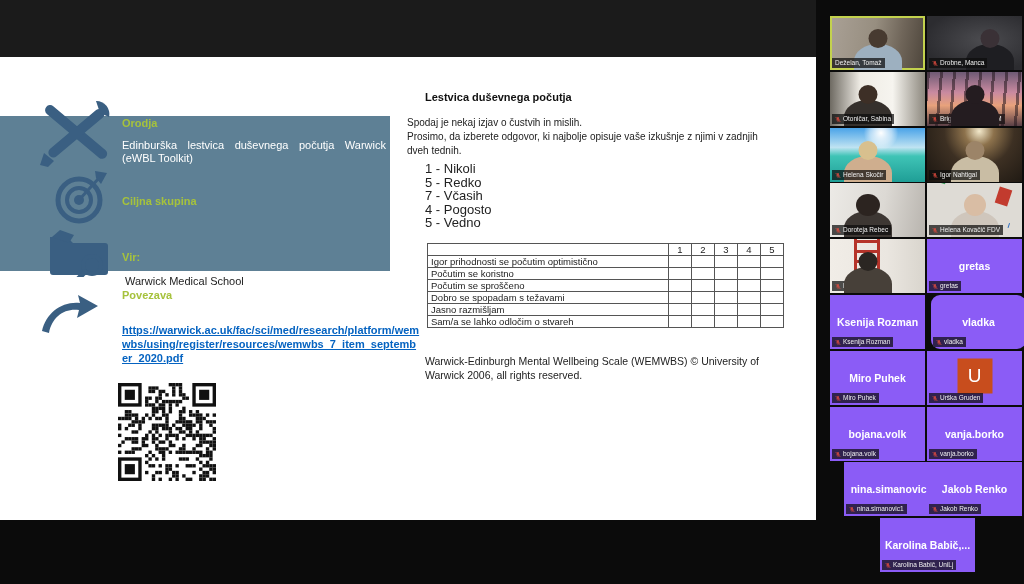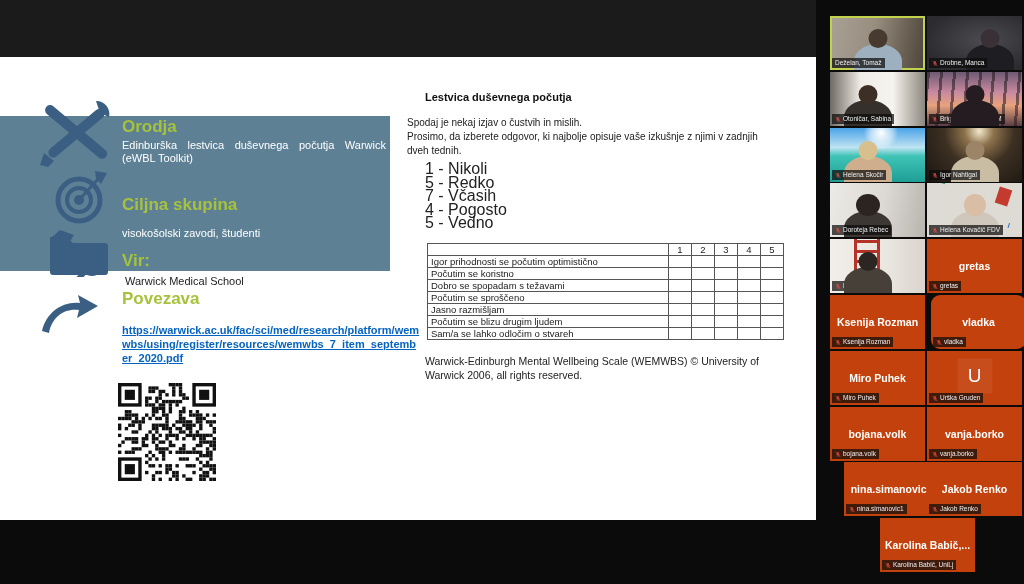--- a/index.html
+++ b/index.html
@@ -12,53 +12,53 @@
   #slide  { position:absolute; left:0; top:57px; width:816px; height:463px; background:#ffffff; }
 
   .info-box { position:absolute; left:0; top:59px; width:390px; height:155px; background:#5e8095; }
 
   .slide-icon { position:absolute; color:#3a5f82; }
   .ic-tools   { left:40px;  top:44px;  width:74px; height:66px; }
   .ic-target  { left:55px;  top:112px; width:54px; height:56px; }
   .ic-folder  { left:48px;  top:170px; width:62px; height:50px; }
   .ic-arrow   { left:40px;  top:236px; width:58px; height:40px; }
 
-  .box-h { position:absolute; left:122px; color:#a6c23c; font-weight:bold; font-size:17px; }
+  .box-h { position:absolute; left:122px; color:#a6c23c; font-weight:bold; font-size:11px; }
   .h-orodja   { top:60px; }
   .h-ciljna   { top:138px; }
   .h-vir      { top:194px; }
   .h-povezava { top:232px; color:#a6c23c; }
   .box-p { position:absolute; left:122px; width:264px; color:#ffffff; font-size:11px;
            line-height:13px; text-align:justify; }
   .p-tool   { top:82px; }
   .p-target { top:170px; text-align:left; }
   .p-vir    { top:218px; color:#1c1c1c; text-align:left; left:125px; }
   .slide-link { position:absolute; left:122px; top:266px; width:298px; font-size:11px;
                 line-height:14px; color:#0563c1; text-decoration:underline;
                 word-break:break-all; font-weight:bold; }
   #qr { position:absolute; left:118px; top:326px; width:98px; height:98px; }
 
   
   .ws-title { position:absolute; left:425px; top:34px; font-size:11px; font-weight:bold; color:#111; }
   .ws-intro { position:absolute; left:407px; top:59px; width:372px; font-size:10px;
               line-height:14px; color:#222; }
-  .ws-scale { position:absolute; left:425px; top:105px; font-size:16px; line-height:13.5px; color:#222; }
+  .ws-scale { position:absolute; left:425px; top:105px; font-size:13px; line-height:13.5px; color:#222; }
   .ws-table { position:absolute; left:427px; top:186px; border-collapse:collapse;
               font-size:9.5px; color:#222; }
   .ws-table td, .ws-table th { border:1px solid #555; height:11px; padding:0 3px;
               font-weight:normal; }
   .ws-table th { text-align:center; height:10px; }
   .ws-table td.stmt { width:241px; text-align:left; white-space:nowrap; }
   .ws-table td.cell, .ws-table th.cell { width:23px; min-width:23px; }
   .ws-copy { position:absolute; left:425px; top:297px; width:372px; font-size:10.5px;
              line-height:14px; color:#222; }
 
   
   #panel { position:absolute; left:0; top:0; width:1024px; height:584px; pointer-events:none; }
-  .tile { position:absolute; width:95px; height:54px; background:#c2410c; overflow:hidden;
+  .tile { position:absolute; width:95px; height:54px; background:#8b5cf6; overflow:hidden;
           pointer-events:auto; }
   .tile.active { outline:2px solid #c3d24d; outline-offset:-2px; }
   .cname { position:absolute; inset:0; display:flex; align-items:center; justify-content:center;
            color:#fff; font-weight:bold; font-size:10.5px; white-space:nowrap; }
   .vlabel { position:absolute; left:2px; bottom:2px; max-width:89px; background:rgba(12,12,12,.72);
             color:#f0f0f0; font-size:6.5px; line-height:8px; padding:1px 3px; display:flex;
             align-items:center; gap:2px; white-space:nowrap; overflow:hidden; }
   .mic { width:6px; height:7px; flex:0 0 auto; color:#e04b3f; }
   .avatar { position:absolute; left:50%; top:46%; transform:translate(-50%,-50%);
             width:35px; height:35px; background:#c84d1d; color:#fff; display:flex;
@@ -134,21 +134,20 @@
       <circle cx="44" cy="38" r="9" fill="none" stroke="currentColor" stroke-width="4"></circle>
       <line x1="37" y1="45" x2="30" y2="52" stroke="currentColor" stroke-width="5" stroke-linecap="round"></line>
     </svg>
     <svg class="slide-icon ic-arrow" viewBox="0 0 58 40">
       <path fill="currentColor" d="M2 38 C6 20 22 8 40 10 L38 2 58 13 37 25 39 17 C24 15 12 24 9 40 Z"></path>
     </svg>
 
     <div class="box-h h-orodja">Orodja</div>
     <div class="box-p p-tool">Edinburška lestvica duševnega počutja Warwick (eWBL Toolkit)</div>
     <div class="box-h h-ciljna">Ciljna skupina</div>
-    <div class="box-p p-target">visokošolski zavodi, študenti</div>
     <div class="box-h h-vir">Vir:</div>
     <div class="box-p p-vir">Warwick Medical School</div>
     <div class="box-h h-povezava">Povezava</div>
     <a class="slide-link" href="#">https://warwick.ac.uk/fac/sci/med/research/platform/wemwbs/using/register/resources/wemwbs_7_item_september_2020.pdf</a>
     <svg id="qr" viewBox="0 0 29 29">
         <rect width="29" height="29" fill="#fff"></rect>
         <rect x="15" y="0" width="1" height="1" fill="#111"></rect>
         <rect x="16" y="0" width="1" height="1" fill="#111"></rect>
         <rect x="17" y="0" width="1" height="1" fill="#111"></rect>
         <rect x="18" y="0" width="1" height="1" fill="#111"></rect>
@@ -481,45 +480,37 @@
           </tr>
           <tr>
             <td class="stmt">Počutim se koristno</td>
             <td class="cell"></td>
             <td class="cell"></td>
             <td class="cell"></td>
             <td class="cell"></td>
             <td class="cell"></td>
           </tr>
           <tr>
-            <td class="stmt">Dobro se spopadam s težavami</td>
+            <td class="stmt">Počutim se sproščeno</td>
             <td class="cell"></td>
             <td class="cell"></td>
             <td class="cell"></td>
             <td class="cell"></td>
             <td class="cell"></td>
           </tr>
           <tr>
-            <td class="stmt">Počutim se sproščeno</td>
+            <td class="stmt">Dobro se spopadam s težavami</td>
             <td class="cell"></td>
             <td class="cell"></td>
             <td class="cell"></td>
             <td class="cell"></td>
             <td class="cell"></td>
           </tr>
           <tr>
             <td class="stmt">Jasno razmišljam</td>
-            <td class="cell"></td>
-            <td class="cell"></td>
-            <td class="cell"></td>
-            <td class="cell"></td>
-            <td class="cell"></td>
-          </tr>
-          <tr>
-            <td class="stmt">Počutim se blizu drugim ljudem</td>
             <td class="cell"></td>
             <td class="cell"></td>
             <td class="cell"></td>
             <td class="cell"></td>
             <td class="cell"></td>
           </tr>
           <tr>
             <td class="stmt">Sam/a se lahko odločim o stvareh</td>
             <td class="cell"></td>
             <td class="cell"></td>

